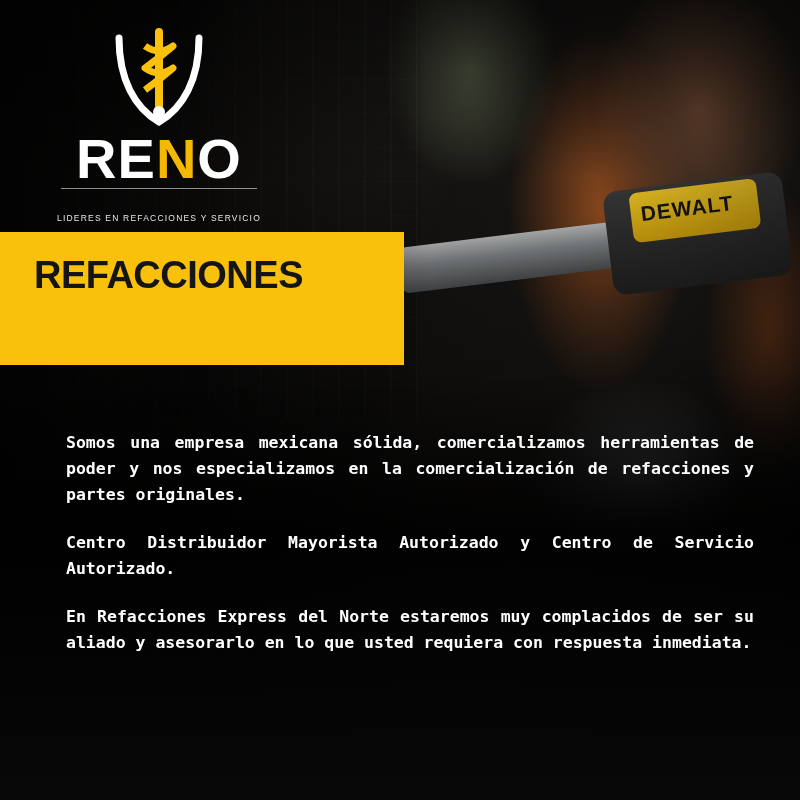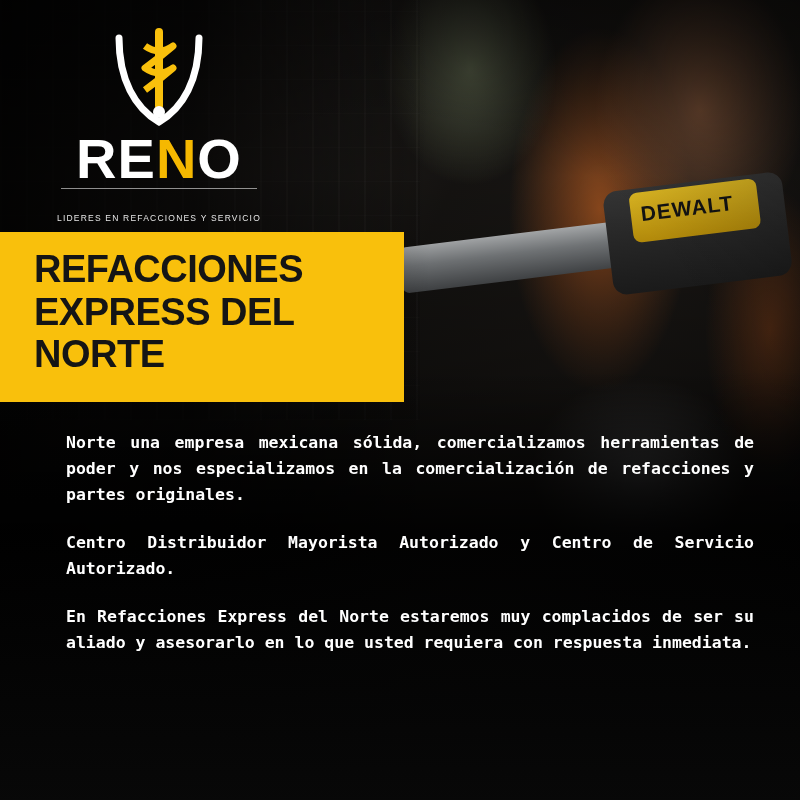--- a/index.html
+++ b/index.html
@@ -136,21 +136,21 @@
     letter-spacing: 1.2px;
     color: #e6e6e6;
     margin-top: 24px;
   }
 
   
   .headline-box {
     position: absolute;
     left: 0; top: 232px;
     width: 404px;
-    padding: 16px 22px 26px 34px;
+    padding: 22px 22px 26px 34px;
     background: #f9c00c;
   }
   .headline-box h1 {
     font-family: "Liberation Sans", sans-serif;
     font-weight: 700;
     font-size: 38px;
     line-height: 1.12;
     letter-spacing: -0.5px;
     color: #151515;
     text-transform: uppercase;
@@ -204,24 +204,23 @@
     <div class="logo-word">
       <span>RE</span><span class="accent">N</span><span>O</span>
     </div>
     <div class="logo-rule"></div>
     <div class="logo-sub2">LIDERES EN REFACCIONES Y SERVICIO</div>
   </div>
 
   <div class="headline-box">
     <h1>
       <span>REFACCIONES</span><br>
-      <span>EXPRESS DEL</span><br>
-      <span>NORTE</span>
+      <br>
     </h1>
   </div>
 
   <div class="copy">
-    <p>Norte una empresa mexicana sólida, comercializamos herramientas de poder y nos especializamos en la comercialización de refacciones y partes originales.</p>
+    <p>Somos una empresa mexicana sólida, comercializamos herramientas de poder y nos especializamos en la comercialización de refacciones y partes originales.</p>
     <p>Centro Distribuidor Mayorista Autorizado y Centro de Servicio Autorizado.</p>
     <p>En Refacciones Express del Norte estaremos muy complacidos de ser su aliado y asesorarlo en lo que usted requiera con respuesta inmediata.</p>
   </div>
 
 </div>
 
 </body></html>

